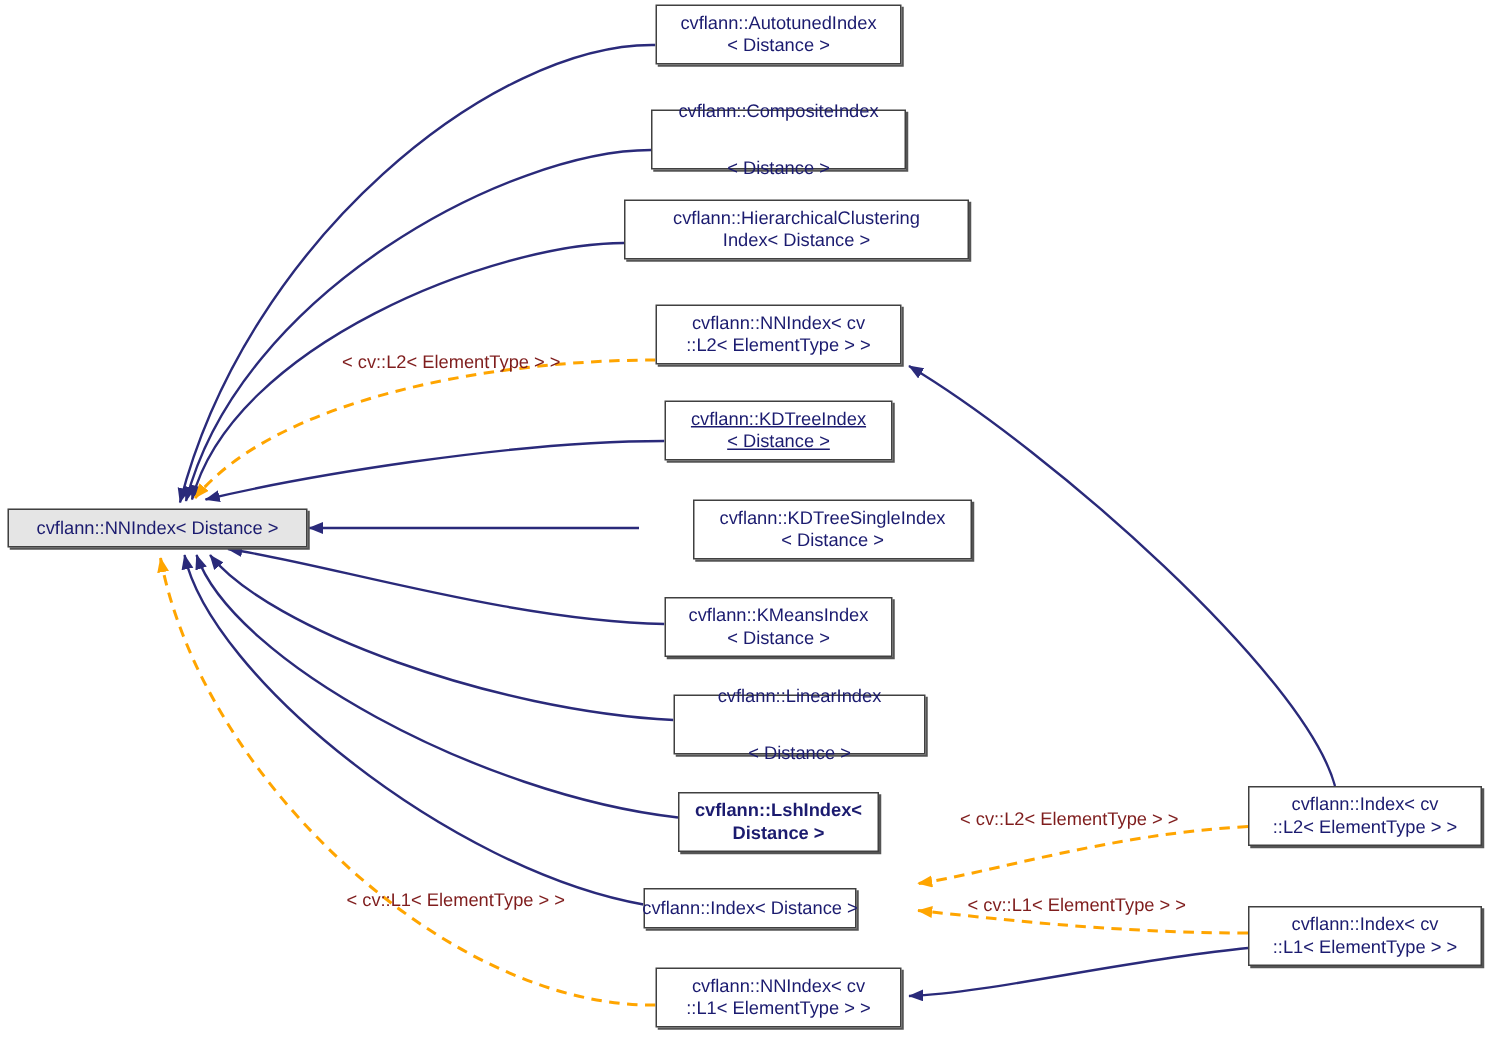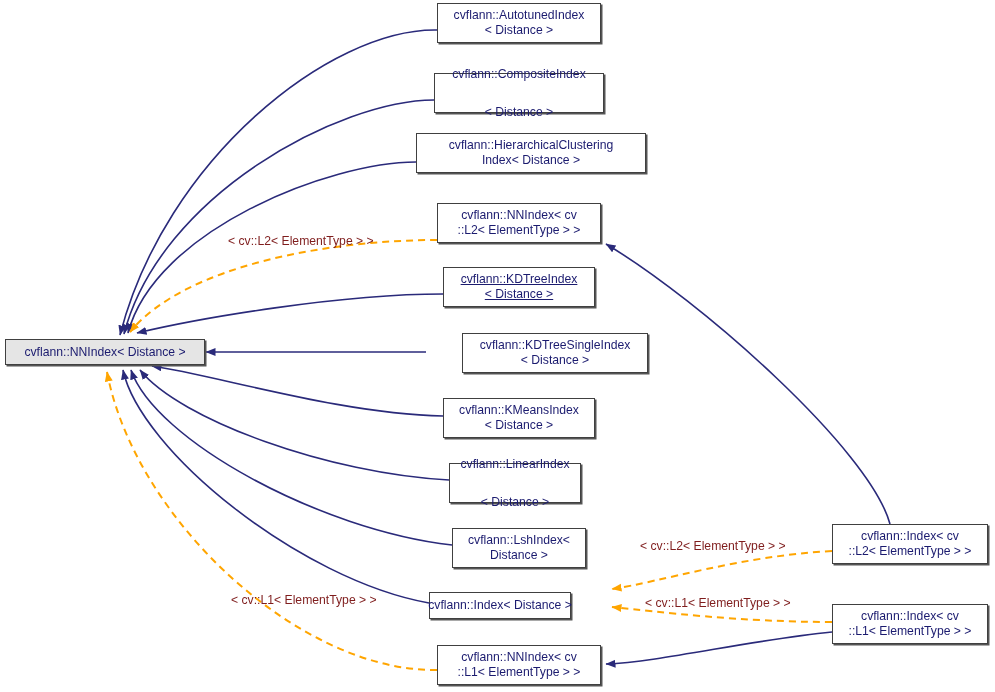--- a/index.html
+++ b/index.html
@@ -74,22 +74,22 @@
   </svg>
 
   <div id="node-layer">
       <div class="node" style="left: 437px; top: 3px; width: 164px; height: 40px;"><span class="ln">cvflann::AutotunedIndex</span><span class="ln">&lt; Distance &gt;</span></div>
       <div class="node" style="left: 434px; top: 73px; width: 170px; height: 40px; gap: 23px;"><span class="ln">cvflann::CompositeIndex</span><span class="ln">&lt; Distance &gt;</span></div>
       <div class="node" style="left: 416px; top: 133px; width: 230px; height: 40px;"><span class="ln">cvflann::HierarchicalClustering</span><span class="ln">Index&lt; Distance &gt;</span></div>
       <div class="node" style="left: 437px; top: 203px; width: 164px; height: 40px;"><span class="ln">cvflann::NNIndex&lt; cv</span><span class="ln">::L2&lt; ElementType &gt; &gt;</span></div>
       <div class="node" style="left: 443px; top: 267px; width: 152px; height: 40px; text-decoration: underline;"><span class="ln">cvflann::KDTreeIndex</span><span class="ln">&lt; Distance &gt;</span></div>
       <div class="node" style="left: 426px; top: 333px; width: 186px; height: 40px; margin-left: 36px;"><span class="ln">cvflann::KDTreeSingleIndex</span><span class="ln">&lt; Distance &gt;</span></div>
       <div class="node" style="left: 443px; top: 398px; width: 152px; height: 40px;"><span class="ln">cvflann::KMeansIndex</span><span class="ln">&lt; Distance &gt;</span></div>
-      <div class="node" style="left: 449px; top: 463px; width: 132px; height: 40px; gap: 23px;"><span class="ln">cvflann::LinearIndex</span><span class="ln">&lt; Distance &gt;</span></div>
-      <div class="node" style="left: 452px; top: 528px; width: 134px; height: 40px;"><span class="ln">cvflann::LshIndex&lt;</span><span class="ln">Distance &gt;</span></div>
+      <div class="node" style="left: 449px; top: 463px; width: 168px; height: 40px; gap: 23px;"><span class="ln">cvflann::LinearIndex</span><span class="ln">&lt; Distance &gt;</span></div>
+      <div class="node" style="left: 452px; top: 528px; width: 134px; height: 40px; font-weight: bold;"><span class="ln">cvflann::LshIndex&lt;</span><span class="ln">Distance &gt;</span></div>
       <div class="node" style="left: 429px; top: 592px; width: 142px; height: 27px;"><span class="ln">cvflann::Index&lt; Distance &gt;</span></div>
       <div class="node" style="left: 437px; top: 645px; width: 164px; height: 40px;"><span class="ln">cvflann::NNIndex&lt; cv</span><span class="ln">::L1&lt; ElementType &gt; &gt;</span></div>
       <div class="node base" style="left: 5px; top: 339px; width: 200px; height: 26px;"><span class="ln">cvflann::NNIndex&lt; Distance &gt;</span></div>
       <div class="node" style="left: 832px; top: 524px; width: 156px; height: 40px;"><span class="ln">cvflann::Index&lt; cv</span><span class="ln">::L2&lt; ElementType &gt; &gt;</span></div>
       <div class="node" style="left: 832px; top: 604px; width: 156px; height: 40px;"><span class="ln">cvflann::Index&lt; cv</span><span class="ln">::L1&lt; ElementType &gt; &gt;</span></div>
     </div>
   <div id="label-layer">
       <div class="edge-label" style="left: 228px; top: 234px;">&lt; cv::L2&lt; ElementType &gt; &gt;</div>
       <div class="edge-label" style="left: 231px; top: 593px;">&lt; cv::L1&lt; ElementType &gt; &gt;</div>
       <div class="edge-label" style="left: 640px; top: 539px;">&lt; cv::L2&lt; ElementType &gt; &gt;</div>

